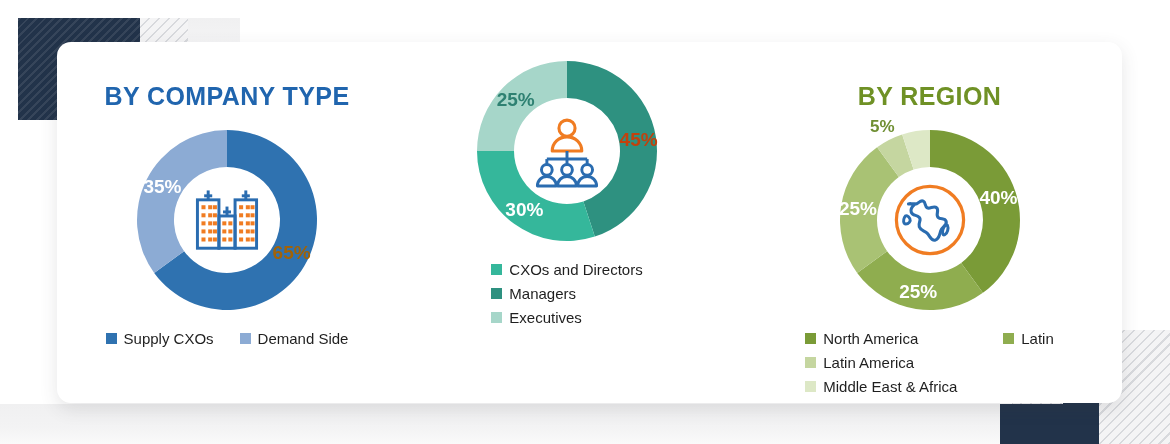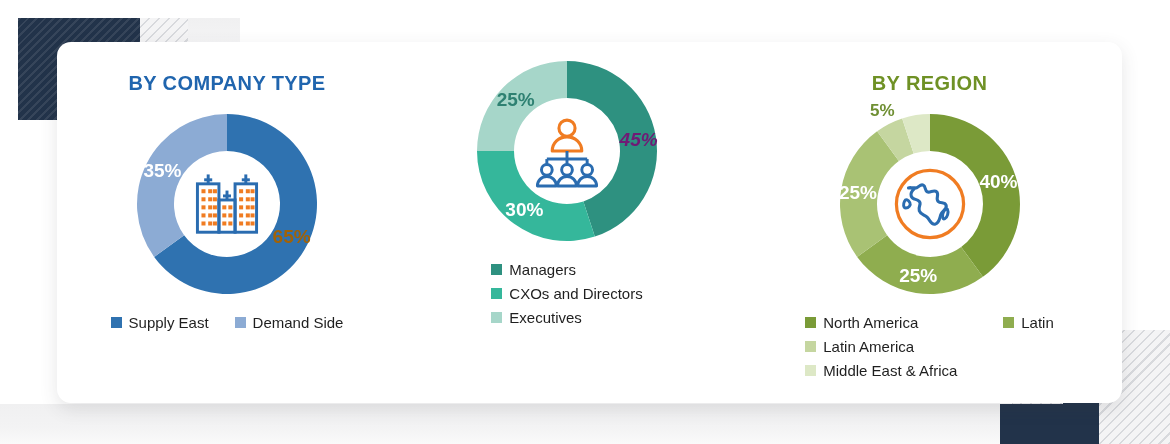--- a/index.html
+++ b/index.html
@@ -90,22 +90,22 @@
     height: 100%;
     display: flex;
     flex-direction: column;
     align-items: center;
   }
   .panel.p1 { width: 340px; }
   .panel.p2 { width: 340px; }
   .panel.p3 { width: 385px; }
 
   .panel-title {
-    margin-top: 30px;
-    font-size: 20px;
+    margin-top: 40px;
+    font-size: 25px;
     font-weight: bold;
     letter-spacing: 0.4px;
     text-transform: uppercase;
     white-space: nowrap;
   }
 
   
   .donut-wrap {
     position: relative;
     margin-top: 14px;
@@ -241,21 +241,21 @@
             </g>
           </svg>
         </div>
       <div class="pct" style="color: #a16207; left: 83.9989%; top: 67.3233%;">65%</div>
           <div class="pct" style="color: rgb(255, 255, 255); left: 16.0011%; top: 32.6767%;">35%</div>
         </div>
 
       <div class="legend one-row">
           <div class="legend-item">
             <span class="swatch" style="background: rgb(47, 114, 176);"></span>
-            <span class="legend-label">Supply East</span>
+            <span class="legend-label">Supply CXOs</span>
           </div>
           <div class="legend-item">
             <span class="swatch" style="background: rgb(140, 171, 212);"></span>
             <span class="legend-label">Demand Side</span>
           </div>
         </div>
     </div>
 
     <div class="panel p2">
 
@@ -275,33 +275,33 @@
             <line x1="32" y1="38" x2="32" y2="43" stroke="#2a6cb0" stroke-width="2.2"></line>
             <line x1="47" y1="38" x2="47" y2="43" stroke="#2a6cb0" stroke-width="2.2"></line>
             <circle cx="17" cy="46" r="4" stroke="#2a6cb0" stroke-width="2.2"></circle>
             <path d="M10 58c0-4.2 3.1-7 7-7s7 2.8 7 7z" stroke="#2a6cb0" stroke-width="2.2" stroke-linejoin="round"></path>
             <circle cx="32" cy="46" r="4" stroke="#2a6cb0" stroke-width="2.2"></circle>
             <path d="M25 58c0-4.2 3.1-7 7-7s7 2.8 7 7z" stroke="#2a6cb0" stroke-width="2.2" stroke-linejoin="round"></path>
             <circle cx="47" cy="46" r="4" stroke="#2a6cb0" stroke-width="2.2"></circle>
             <path d="M40 58c0-4.2 3.1-7 7-7s7 2.8 7 7z" stroke="#2a6cb0" stroke-width="2.2" stroke-linejoin="round"></path>
           </svg>
         </div>
-      <div class="pct" style="color: #701a75; left: 87.6881%; top: 44.0308%; font-style: italic;">45%</div>
+      <div class="pct" style="color: #c2410c; left: 87.6881%; top: 44.0308%;">45%</div>
           <div class="pct" style="color: rgb(255, 255, 255); left: 27.5714%; top: 80.8704%; text-align: right;">30%</div>
           <div class="pct" style="color: rgb(46, 129, 114); left: 23.0183%; top: 23.0183%;">25%</div>
         </div>
 
       <div class="legend stack">
           <div class="legend-item">
+            <span class="swatch" style="background: rgb(53, 183, 155);"></span>
+            <span class="legend-label">CXOs and Directors</span>
+          </div>
+          <div class="legend-item">
             <span class="swatch" style="background: rgb(46, 145, 128);"></span>
             <span class="legend-label">Managers</span>
-          </div>
-          <div class="legend-item">
-            <span class="swatch" style="background: rgb(53, 183, 155);"></span>
-            <span class="legend-label">CXOs and Directors</span>
           </div>
           <div class="legend-item">
             <span class="swatch" style="background: rgb(166, 214, 201);"></span>
             <span class="legend-label">Executives</span>
           </div>
         </div>
     </div>
 
     <div class="panel p3">
       <div class="panel-title" style="color: rgb(111, 145, 37);">BY REGION</div>

